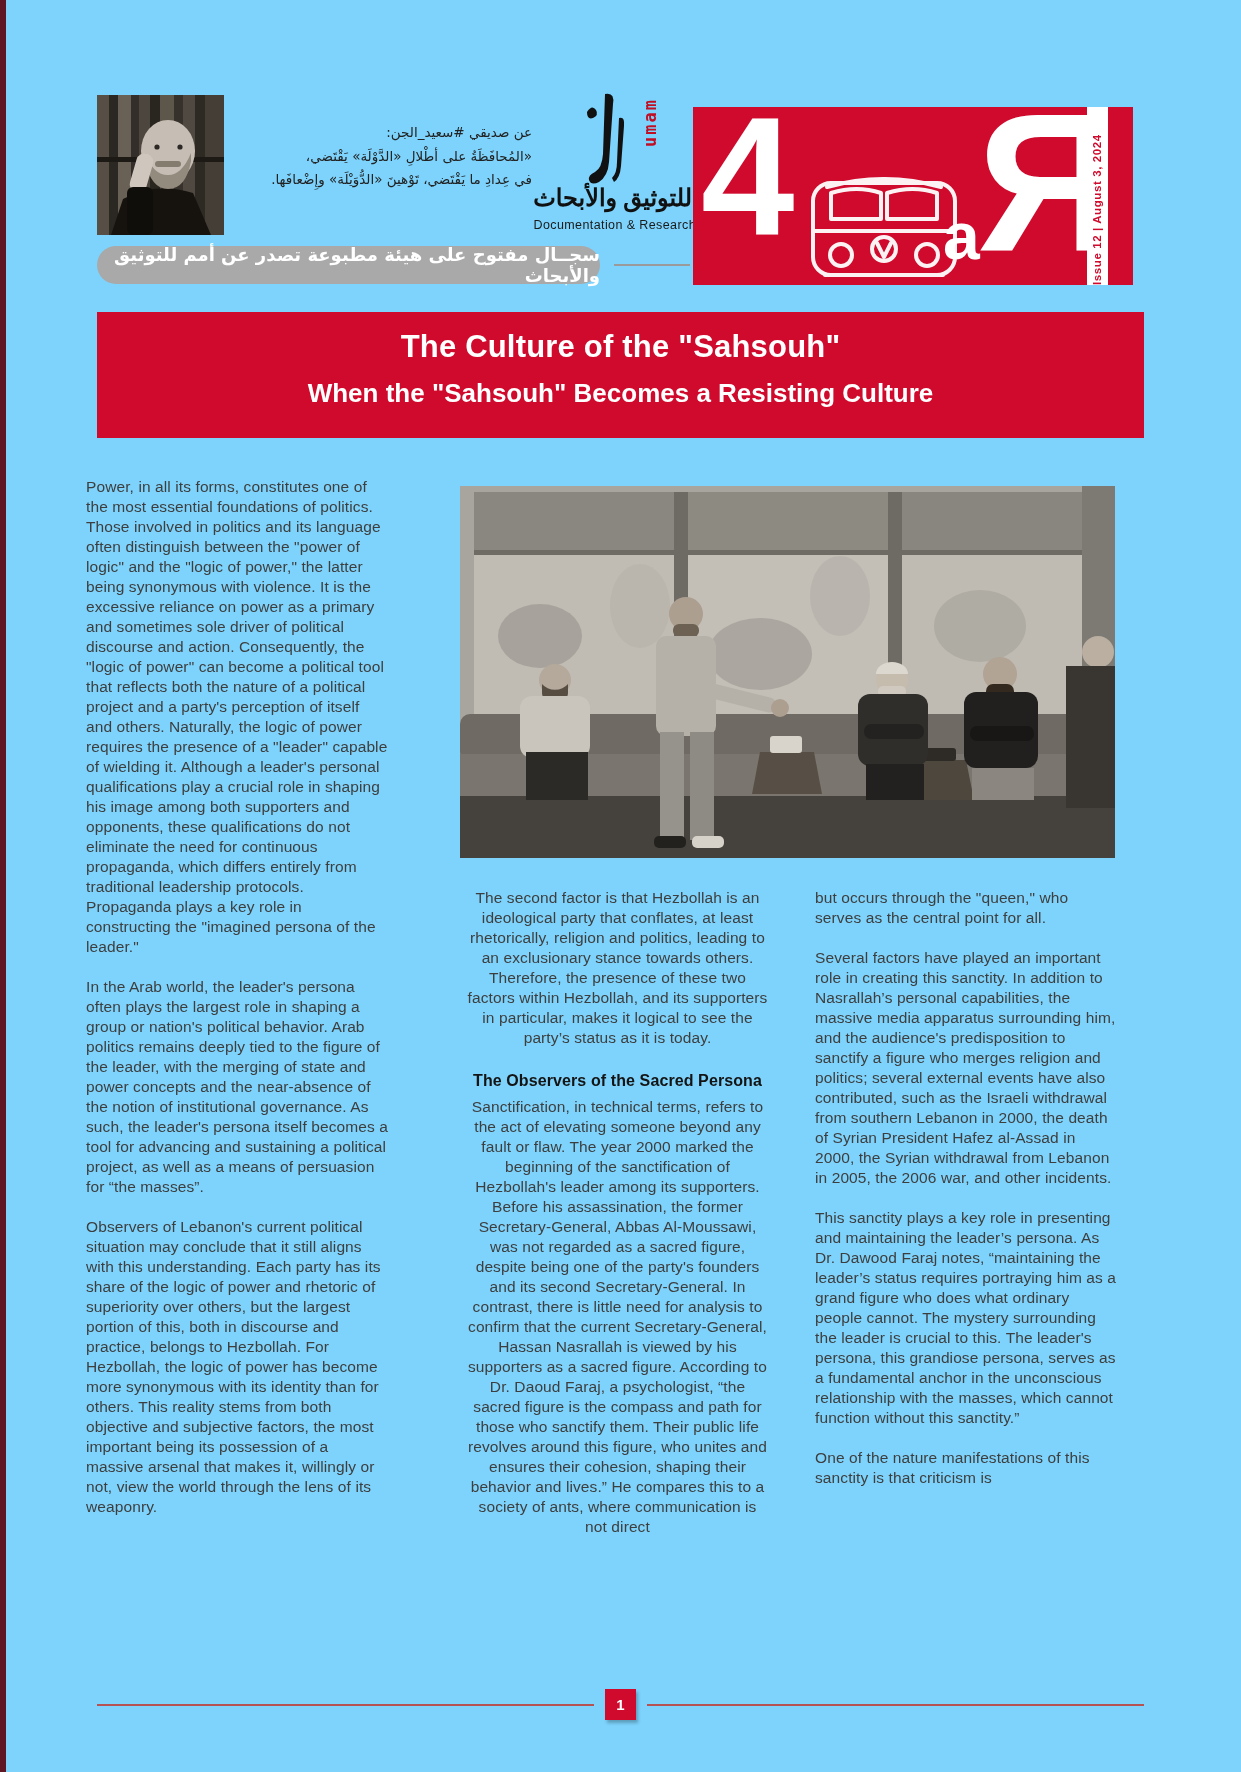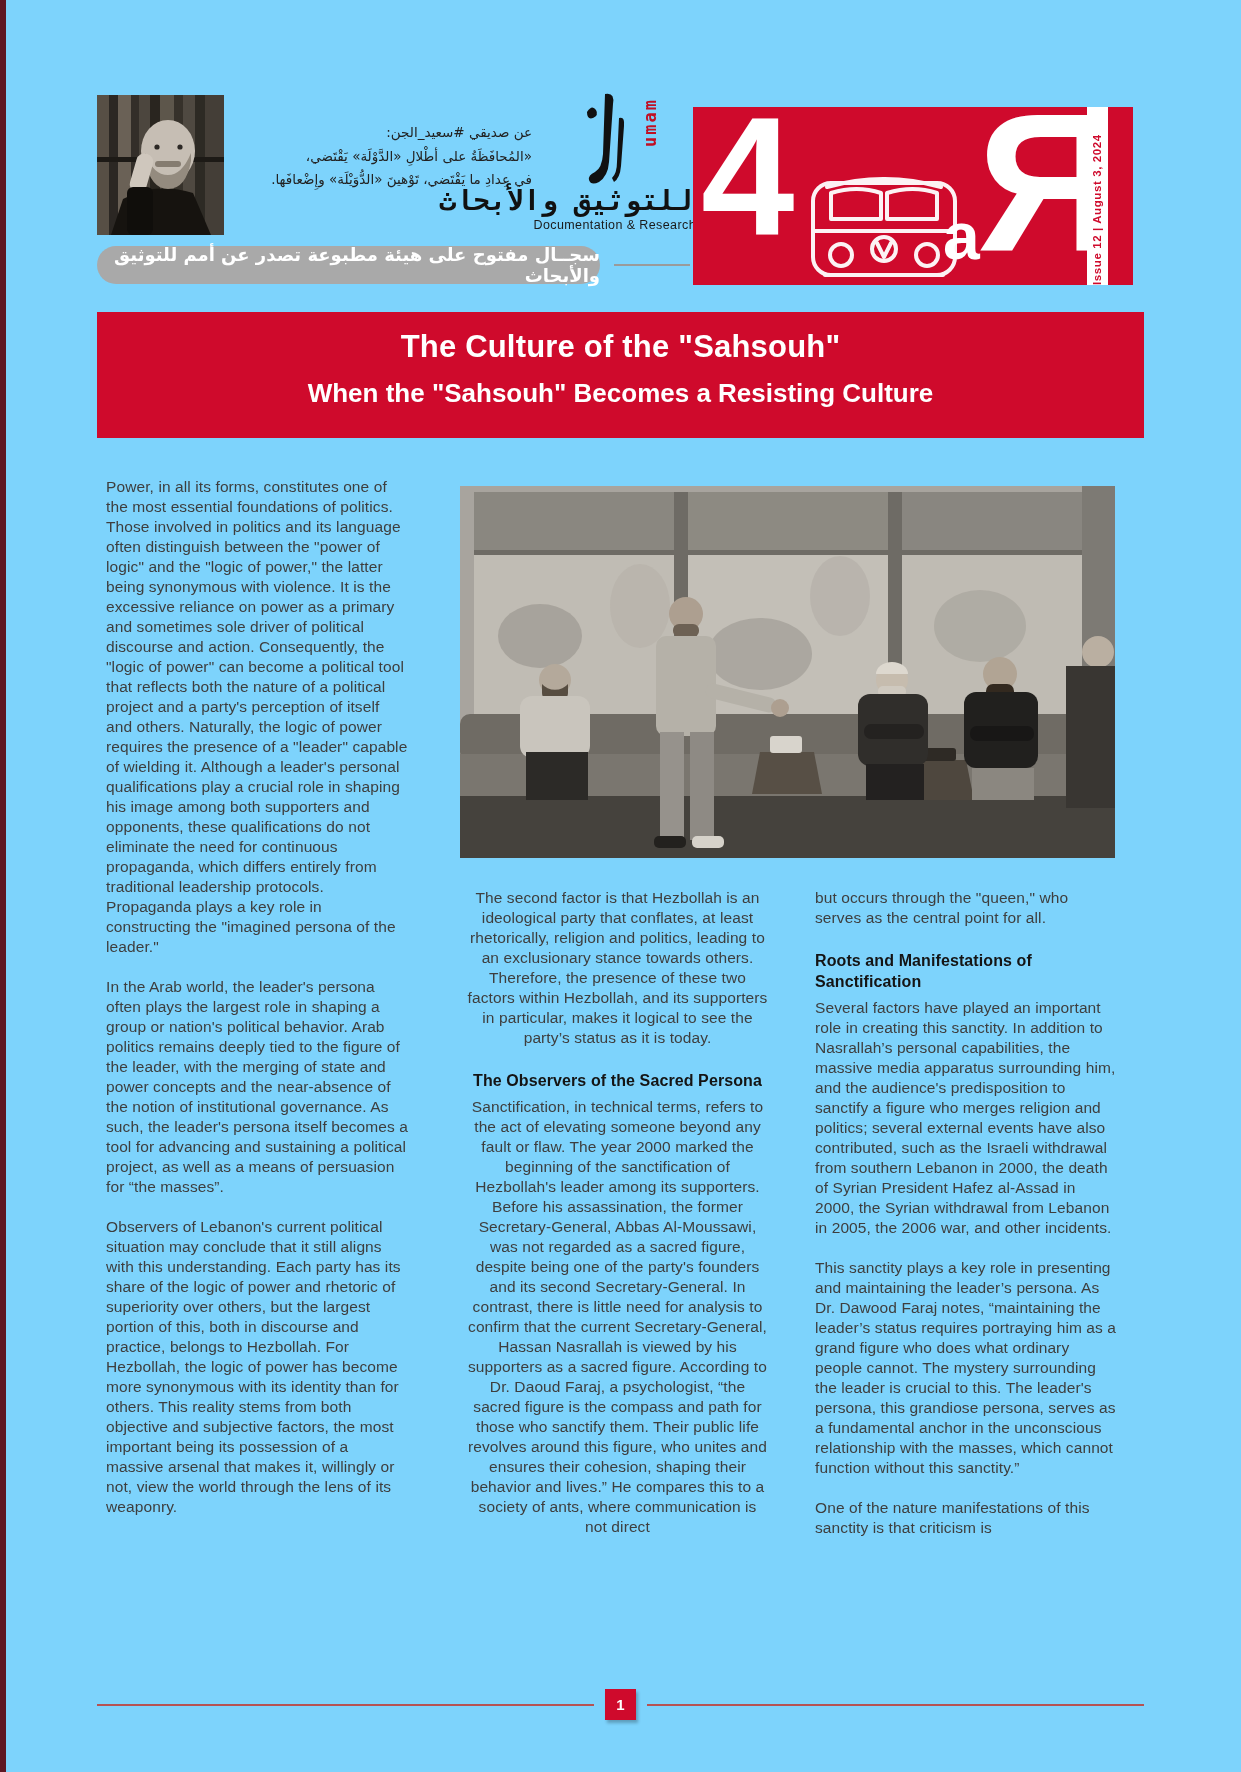--- a/index.html
+++ b/index.html
@@ -24,21 +24,21 @@
   .brand{position:absolute;left:500px;top:92px;width:200px;height:142px;}
   .brand-mark{position:absolute;right:55px;top:0;width:70px;height:96px;}
   .brand-umam{
     position:absolute;right:40px;top:6px;
     writing-mode:vertical-rl;transform:rotate(180deg);
     color:#c00f24;font-weight:bold;font-size:17px;letter-spacing:2px;
     font-family:"DejaVu Sans Mono",monospace;
   }
   .brand-arabic{
     position:absolute;right:8px;top:92px;width:190px;text-align:right;
-    font-family:Liberation Mono, monospace;font-size:28px;font-weight:bold;color:#111;
+    font-family:Liberation Serif, serif;font-size:24px;font-weight:bold;color:#111;
     direction:rtl;white-space:nowrap;
   }
   .brand-en{
     position:absolute;right:4px;top:126px;width:196px;text-align:right;
     font-size:12.5px;color:#1a1a1a;letter-spacing:0.4px;white-space:nowrap;
   }
 
   
   .masthead{position:absolute;left:693px;top:107px;width:440px;height:178px;background:#cf0a2c;overflow:hidden;}
   .masthead .digit4{position:absolute;left:8px;top:-14px;color:#fff;font-weight:bold;font-size:168px;line-height:1;font-family:"Liberation Sans",sans-serif;}
@@ -68,21 +68,21 @@
     color:#fff;text-align:center;
   }
   .title-banner .t1{margin-top:17px;font-size:31px;font-weight:bold;letter-spacing:0.2px;}
   .title-banner .t2{margin-top:13px;font-size:26px;font-weight:bold;}
 
   
   .article-photo{position:absolute;left:460px;top:486px;width:655px;height:372px;overflow:hidden;}
   .col{position:absolute;width:303px;font-size:15.5px;line-height:20px;color:#3e3e3e;letter-spacing:0.1px;}
   .col p{margin:0 0 20px 0;}
   .col .heading{margin:22px 0 6px 0;font-size:16px;line-height:21px;font-weight:bold;color:#141414;}
-  .col1{left:106px;top:477px;}
+  .col1{left:86px;top:477px;}
   .col2{left:466px;top:888px;text-align:center;}
   .col3{left:815px;top:888px;}
 
   
   .footer-rule{position:absolute;top:1704px;height:2px;background:#b65252;}
   .footer-rule.l{left:97px;width:497px;}
   .footer-rule.r{left:647px;width:497px;}
   .page-number-badge{
     position:absolute;left:605px;top:1689px;width:31px;height:31px;background:#cf0a2c;
     color:#fff;font-weight:bold;font-size:15px;
@@ -242,21 +242,20 @@
   </div>
 
   <div class="col col2">
     <p>The second factor is that Hezbollah is an ideological party that conflates, at least rhetorically, religion and politics, leading to an exclusionary stance towards others. Therefore, the presence of these two factors within Hezbollah, and its supporters in particular, makes it logical to see the party’s status as it is today.</p>
     <div class="heading">The Observers of the Sacred Persona</div>
     <p>Sanctification, in technical terms, refers to the act of elevating someone beyond any fault or flaw. The year 2000 marked the beginning of the sanctification of Hezbollah's leader among its supporters. Before his assassination, the former Secretary-General, Abbas Al-Moussawi, was not regarded as a sacred figure, despite being one of the party's founders and its second Secretary-General. In contrast, there is little need for analysis to confirm that the current Secretary-General, Hassan Nasrallah is viewed by his supporters as a sacred figure. According to Dr. Daoud Faraj, a psychologist, “the sacred figure is the compass and path for those who sanctify them. Their public life revolves around this figure, who unites and ensures their cohesion, shaping their behavior and lives.” He compares this to a society of ants, where communication is not direct</p>
   </div>
 
   <div class="col col3">
     <p>but occurs through the "queen," who serves as the central point for all.</p>
-    <div class="heading">Roots and Manifestations of Sanctification</div>
     <p>Several factors have played an important role in creating this sanctity. In addition to Nasrallah’s personal capabilities, the massive media apparatus surrounding him, and the audience's predisposition to sanctify a figure who merges religion and politics; several external events have also contributed, such as the Israeli withdrawal from southern Lebanon in 2000, the death of Syrian President Hafez al-Assad in 2000, the Syrian withdrawal from Lebanon in 2005, the 2006 war, and other incidents.</p>
     <p>This sanctity plays a key role in presenting and maintaining the leader’s persona. As Dr. Dawood Faraj notes, “maintaining the leader’s status requires portraying him as a grand figure who does what ordinary people cannot. The mystery surrounding the leader is crucial to this. The leader's persona, this grandiose persona, serves as a fundamental anchor in the unconscious relationship with the masses, which cannot function without this sanctity.”</p>
     <p>One of the nature manifestations of this sanctity is that criticism is</p>
   </div>
 
   <div class="footer-rule l"></div>
   <div class="footer-rule r"></div>
   <div class="page-number-badge">1</div>
 </div>
 

